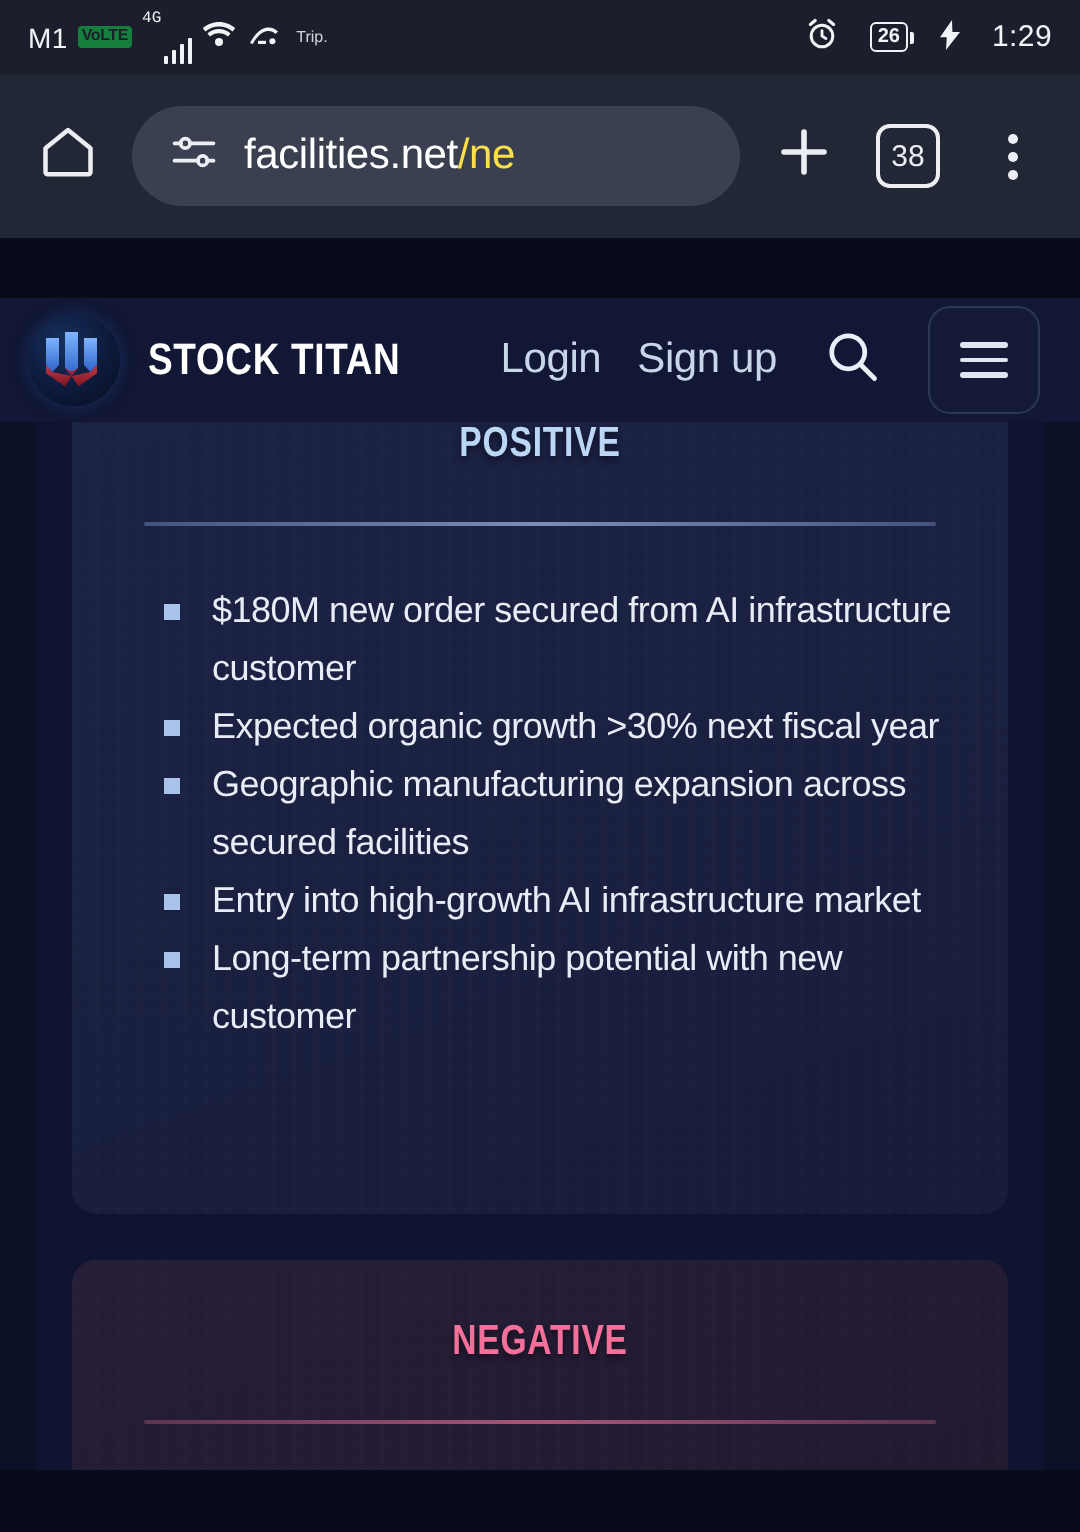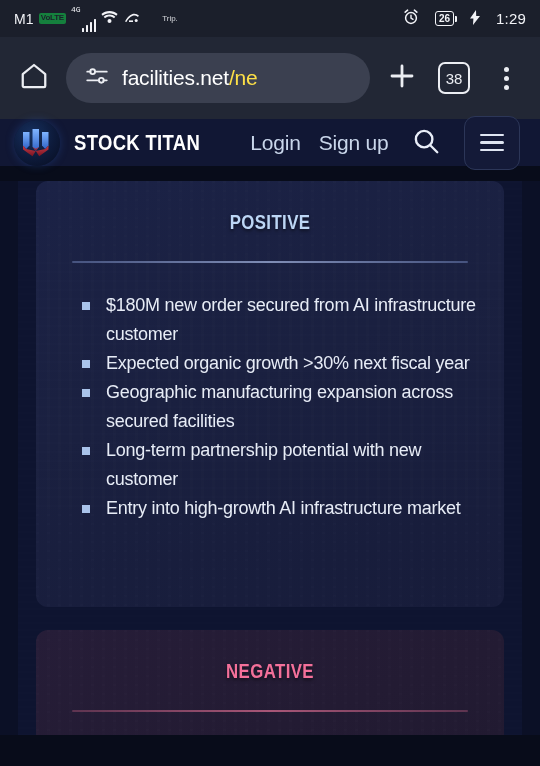--- a/index.html
+++ b/index.html
@@ -38,21 +38,21 @@
   .battery{
     border:1.6px solid #f2f3f7; border-radius:3px;
     font-size:10px; font-weight:bold; padding:0px 3px; line-height:13px;
     position:relative;
   }
   .battery::after{
     content:""; position:absolute; right:-4px; top:4px;
     width:2px; height:6px; background:#f2f3f7; border-radius:0 1px 1px 0;
   }
   .clock{ font-size:15px; letter-spacing:.2px; }
-  .trip{ font-size:8px; opacity:.85; margin-left:16px; }
+  .trip{ font-size:8px; opacity:.85; margin-left:2px; }
 
   
   .toolbar{
     height:82px; width:100%;
     background:#222735;
     display:flex; align-items:center;
     padding:0 14px; gap:12px;
   }
   .home-btn{ width:40px; height:40px; display:flex; align-items:center; justify-content:center; }
   .omnibox{
@@ -69,25 +69,25 @@
   .tabcount{
     width:32px; height:32px; border:2.4px solid #eceef3; border-radius:7px;
     display:flex; align-items:center; justify-content:center;
     font-size:15px; font-weight:normal; color:#eceef3;
   }
   .kebab{ display:flex; flex-direction:column; gap:4px; align-items:center; }
   .kebab span{ width:5px; height:5px; border-radius:50%; background:#eceef3; display:block; }
 
   
   .siteheader{
-    height:47px; width:100%;
+    height:62px; width:100%;
     background:#111734;
     display:flex; align-items:center; gap:14px;
     padding:0 10px 0 14px;
-    position:relative; z-index:5;
+    position:relative; z-index:5;margin-top:30px;
   }
   .logo-circle{
     width:46px; height:46px; border-radius:50%; flex:none;
     background:radial-gradient(circle at 38% 32%, #16305e 0%, #0d1a3a 55%, #070d20 100%);
     position:relative; overflow:hidden;
     box-shadow:0 0 8px rgba(40,90,180,.35);
   }
   .logo-circle svg{ position:absolute; left:7px; top:8px; }
   .brand{
     font-family:"Liberation Sans", sans-serif;
@@ -327,22 +327,22 @@
 
       <div class="card card-positive">
         <div class="card-pattern"></div>
         <div class="card-inner">
           <div class="sec-title pos">Positive</div>
           <div class="divider pos"></div>
           <ul class="bullets pos">
             <li>$180M new order secured from AI infrastructure customer</li>
             <li>Expected organic growth &gt;30% next fiscal year</li>
             <li>Geographic manufacturing expansion across secured facilities</li>
+            <li>Entry into high-growth AI infrastructure market</li>
             <li>Long-term partnership potential with new customer</li>
-            <li>Entry into high-growth AI infrastructure market</li>
           </ul>
         </div>
       </div>
 
       <div class="card card-negative">
         <div class="card-pattern"></div>
         <div class="card-inner">
           <div class="sec-title neg">Negative</div>
           <div class="divider neg"></div>
           <ul class="bullets neg">

